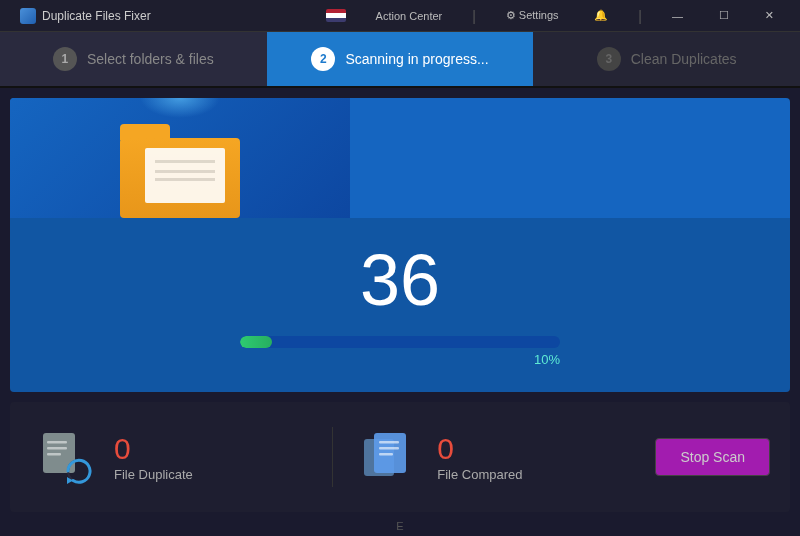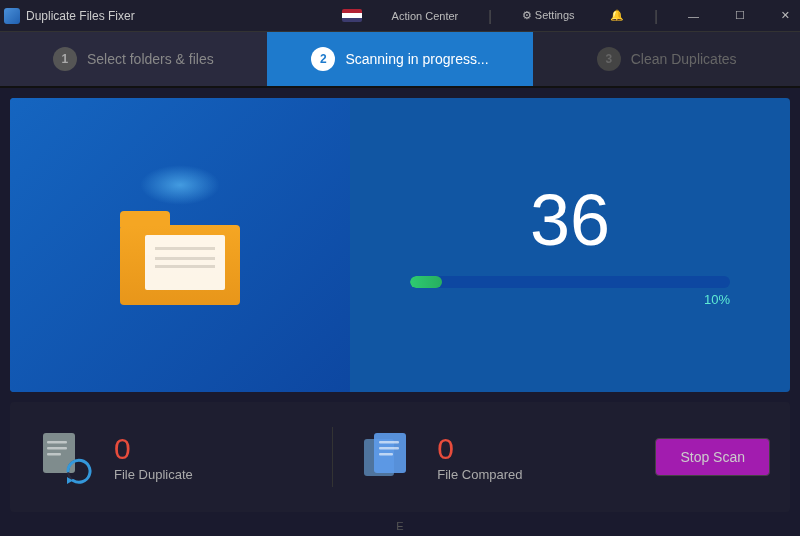--- a/index.html
+++ b/index.html
@@ -11,21 +11,21 @@
       overflow: hidden;
       color: #fff;
     }
 
     
     .title-bar {
       background: #1e1e2e;
       height: 32px;
       display: flex;
       align-items: center;
-      padding: 0 4px;
+      padding: 0 20px;
       border-bottom: 1px solid #333;
     }
     .title-bar-icon {
       width: 16px;
       height: 16px;
       margin-right: 6px;
       background: linear-gradient(135deg, #4a90d9, #2060b0);
       border-radius: 3px;
       display: inline-block;
     }
@@ -114,20 +114,21 @@
     }
     .step-item.future .step-number {
       background: #444;
       color: #666;
     }
 
     
     .content-area {
       flex: 1;
       display: flex;
+      flex-direction: column;
       background: #1565c0;
       margin: 10px;
       border-radius: 4px;
       overflow: hidden;
     }
 
     
     .left-panel {
       width: 340px;
       background: linear-gradient(135deg, #1565c0 0%, #0d47a1 100%);

